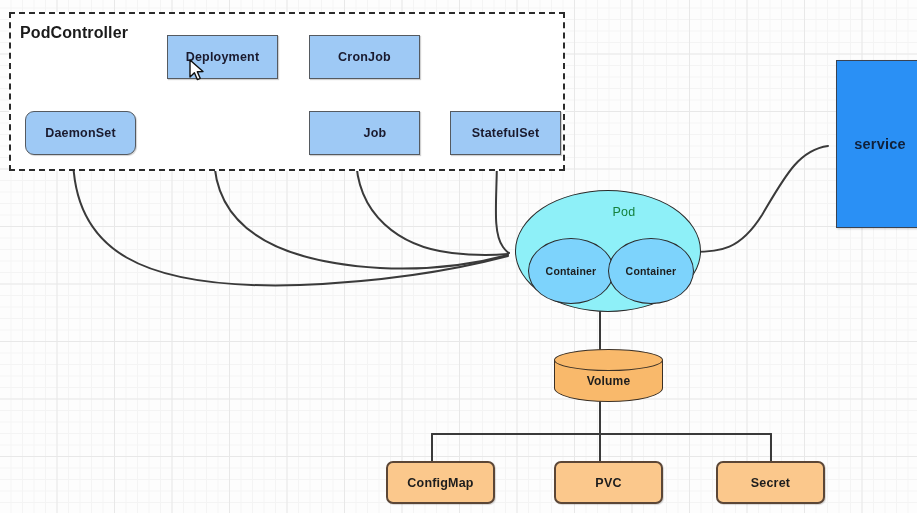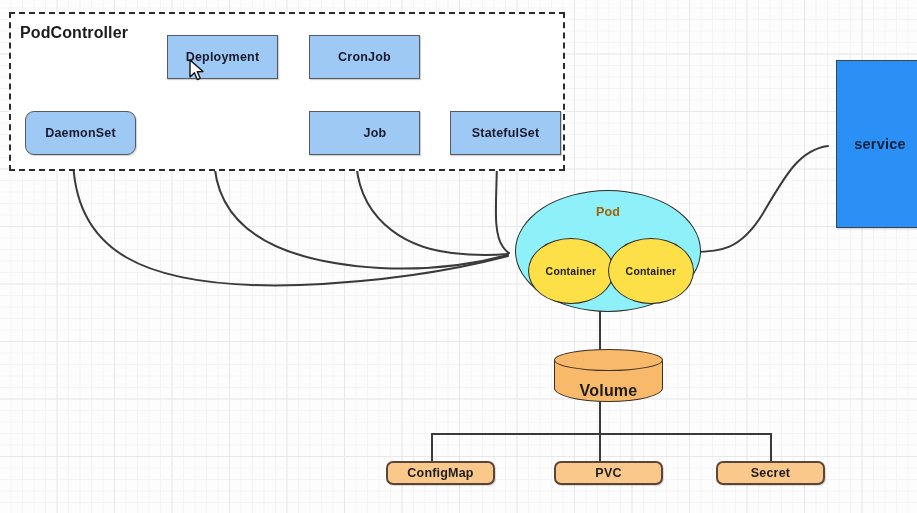--- a/index.html
+++ b/index.html
@@ -99,33 +99,33 @@
     width: 186px;
     height: 122px;
     background: #8ef0f8;
     border: 1.8px solid #2a2a2a;
     border-radius: 50%;
     display: block;
     z-index: 3;
   }
   .pod-label {
     position: absolute;
-    left: 0;
+    left: 16px;
     top: 14px;
     width: 100%;
     text-align: center;
     font-size: 12.5px;
-    font-weight: bold;
-    color: #a16207;
+    font-weight: normal;
+    color: #15803d;
   }
   .container-ellipse {
     position: absolute;
     width: 84px;
     height: 64px;
-    background: #fde047;
+    background: #7dd3fc;
     border: 1.6px solid #2a2a2a;
     border-radius: 50%;
     display: flex;
     align-items: center;
     justify-content: center;
     font-size: 10.5px;
     font-weight: bold;
     color: #1d1d1d;
     top: 47px;
   }
@@ -161,31 +161,31 @@
     width: 100%;
     height: 22px;
     box-sizing: border-box;
     background: #f9b96b;
     border: 1.6px solid #3a3026;
     border-radius: 50%;
   }
   .cyl-label {
     position: absolute;
     left: 0;
-    bottom: 2px;
+    bottom: 14px;
     width: 100%;
     text-align: center;
-    font-size: 16px;
+    font-size: 12px;
     font-weight: bold;
     color: #1d1d1d;
   }
   
   .store {
     width: 109px;
-    height: 24px;
+    height: 43px;
     background: #fbc88c;
     border: 2px solid #5b4636;
     border-radius: 7px;
     font-size: 12.5px;
     color: #1d1d1d;
     box-shadow: 1px 1px 1px rgba(0,0,0,0.15);
   }
   
   .cursor {
     position: absolute;

